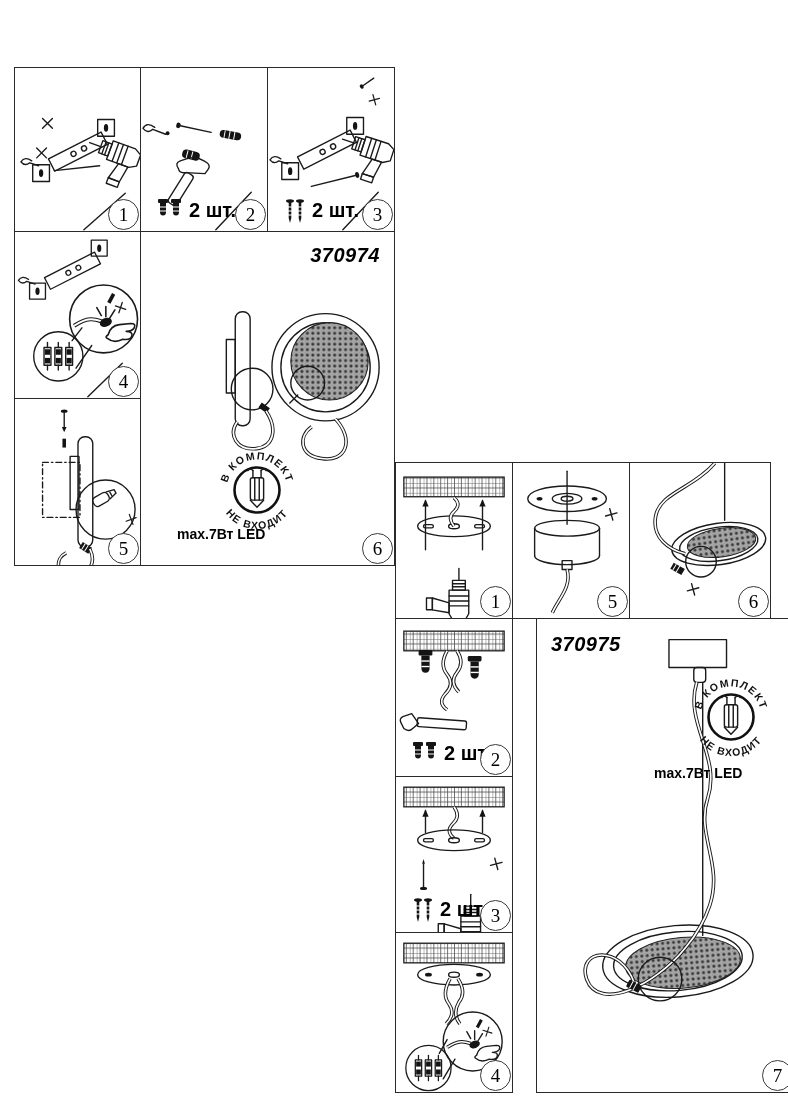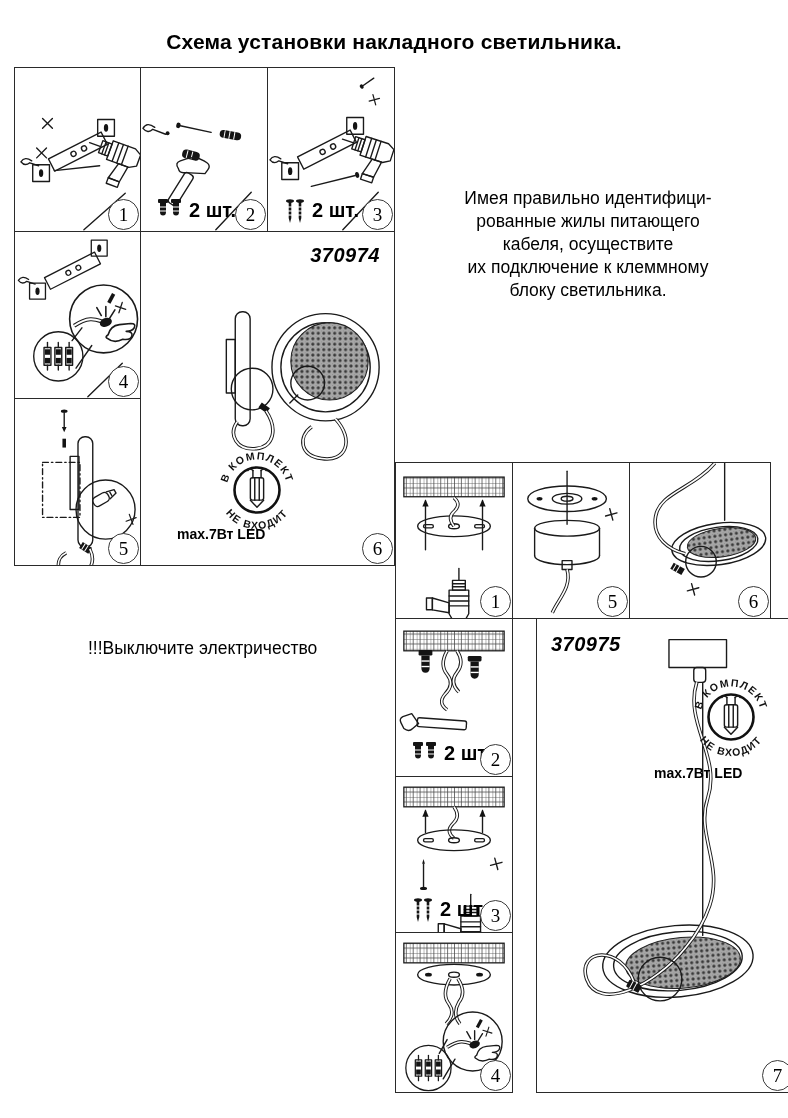--- a/index.html
+++ b/index.html
@@ -132,28 +132,21 @@
     <path class="ln" d="M-4 -21 v7 M4 -21 v7" stroke-width="1.6"></path>
     <path class="ln" d="M-4 -21 q-3 -3 -5 0 M4 -21 q3 -3 5 0" stroke-width="1.2"></path>
     <rect class="ln" x="-6.5" y="-14" width="13" height="22" rx="2" stroke-width="1.6"></rect>
     <line class="ln" x1="-2.2" y1="-14" x2="-2.2" y2="8" stroke-width="1"></line>
     <line class="ln" x1="2.2" y1="-14" x2="2.2" y2="8" stroke-width="1"></line>
     <path class="ln" d="M-6.5 8 L0 15 L6.5 8" stroke-width="1.6"></path>
   </g>
 </defs>
 </svg>
 
-<div class="title">Схема установки накладного светильника.</div>
-
-<div class="para">Имея правильно идентифици-
-рованные жилы питающего
-кабеля, осуществите
-их подключение к клеммному
-блоку светильника.</div>
-<div class="warning">!!!Выключите электричество</div>
+
 
 <div class="panel" style="left:14px;top:67px;width:127px;height:165px">
   <svg class="art" viewBox="0 0 127 165">
     <use href="#bracket" transform="translate(34,92)"></use>
     <use href="#xmark" transform="translate(33,56)"></use>
     <use href="#xmark" transform="translate(27,86)"></use>
     <line class="ln" x1="40" y1="104" x2="86" y2="99"></line>
     <use href="#drill" transform="translate(88,80) rotate(20)"></use>
     <line class="ln" x1="70" y1="164" x2="112" y2="127"></line>
   </svg>

